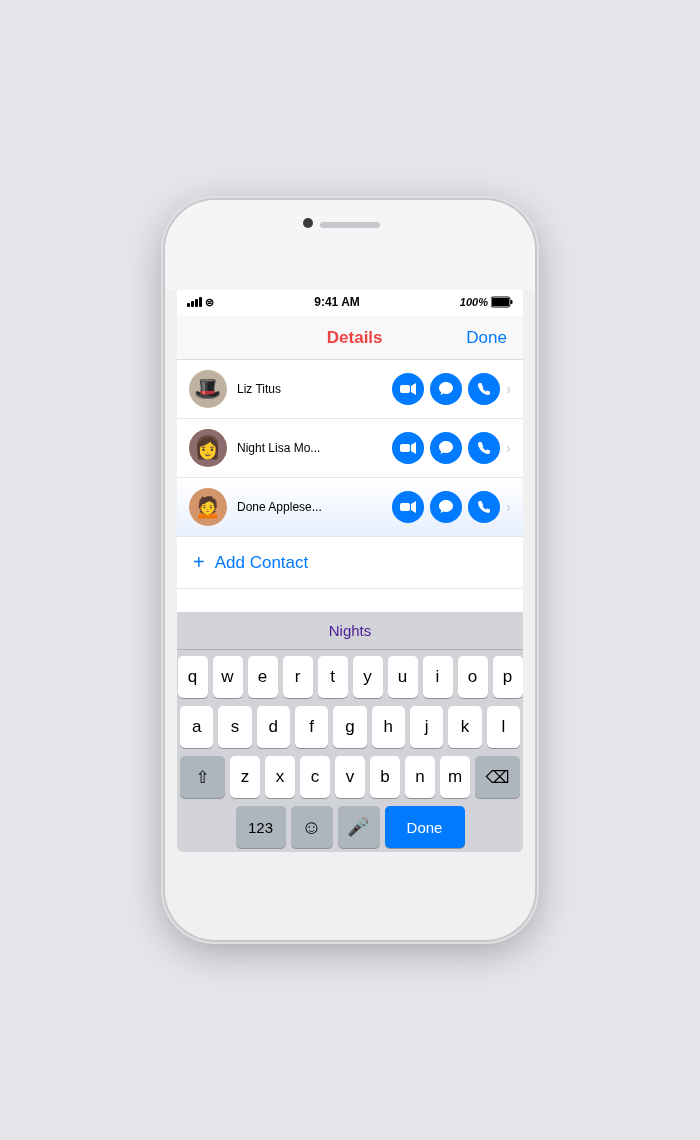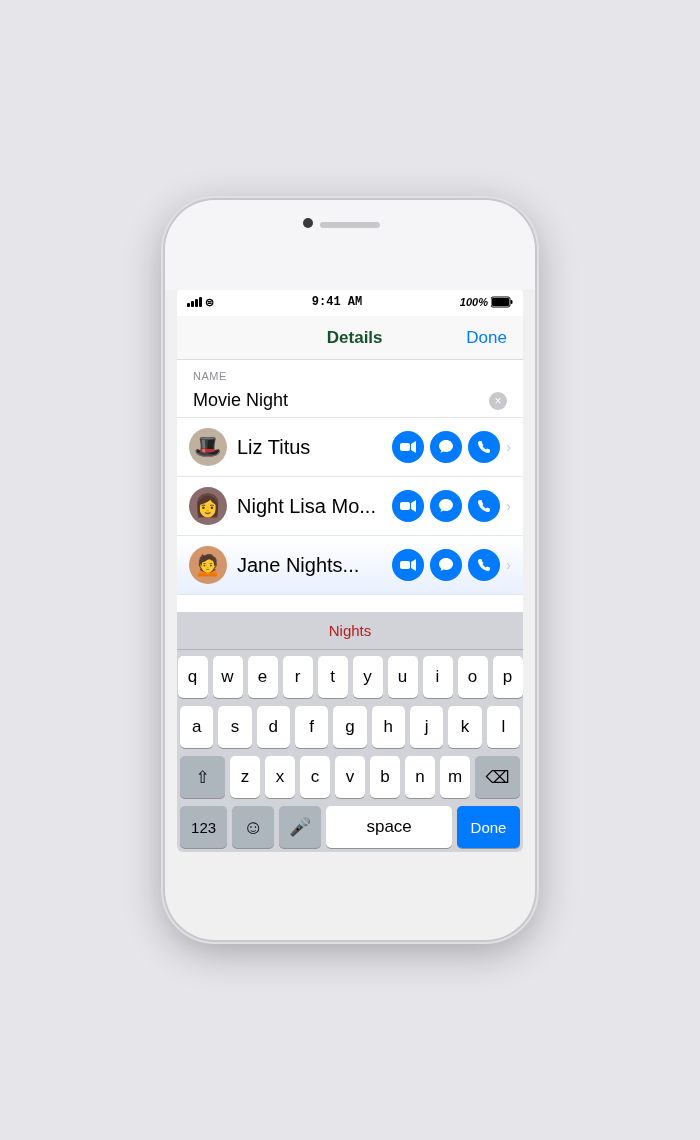--- a/index.html
+++ b/index.html
@@ -68,37 +68,37 @@
     .status-bar {
       height: 28px;
       background: #fff;
       display: flex;
       align-items: center;
       justify-content: space-between;
       padding: 0 10px;
       flex-shrink: 0;
     }
     .status-left { display: flex; align-items: center; gap: 3px; font-size: 11px; font-weight: 600; }
-    .status-center { font-size: 12px; font-weight: 600; font-family: Liberation Mono, monospace; }
+    .status-center { font-size: 12px; font-weight: 600; }
     .status-right { display: flex; align-items: center; gap: 3px; font-size: 11px; font-weight: 600; font-style: italic; }
     .signal-bars { display: flex; align-items: flex-end; gap: 1px; }
     .bar { background: #000; border-radius: 1px; width: 3px; }
     .wifi-icon { font-size: 11px; }
     
     .nav-bar {
       height: 44px;
       background: #f8f8f8;
       border-bottom: 1px solid #ddd;
       display: flex;
       align-items: center;
       justify-content: space-between;
       padding: 0 16px;
       flex-shrink: 0;
     }
-    .nav-title { font-size: 17px; font-weight: 600; color: #14532d; }
+    .nav-title { font-size: 17px; font-weight: 600; color: #ef4444; }
     .nav-done { font-size: 17px; color: #007aff; font-weight: 400; }
     
     .content {
       flex: 1;
       overflow-y: auto;
       background: #fff;
     }
     
     .name-section {
       padding: 10px 16px 0 16px;
@@ -125,21 +125,21 @@
       border-radius: 50%;
       background: #c7c7cc;
       overflow: hidden;
       flex-shrink: 0;
       margin-right: 10px;
       display: flex;
       align-items: center;
       justify-content: center;
       font-size: 18px;
     }
-    .contact-name { flex: 1; font-size: 20px; color: #000; }
+    .contact-name { flex: 1; font-size: 12px; color: #000; }
     .contact-actions { display: flex; gap: 6px; align-items: center; }
     .action-btn {
       width: 32px;
       height: 32px;
       background: #007aff;
       border-radius: 50%;
       display: flex;
       align-items: center;
       justify-content: center;
       color: #fff;
@@ -163,21 +163,21 @@
       align-items: stretch;
       border-bottom: 1px solid #b0b2b7;
       flex-shrink: 0;
     }
     .autocomplete-item {
       flex: 1;
       display: flex;
       align-items: center;
       justify-content: center;
       font-size: 15px;
-      color: #b91c1c;
+      color: #4c1d95;
       border-right: 1px solid #b0b2b7;
     }
     .autocomplete-item:last-child { border-right: none; }
     
     .keyboard {
       background: #d1d3d8;
       flex-shrink: 0;
       padding: 6px 3px 4px;
     }
     .key-row {
@@ -247,27 +247,20 @@
     </div>
 
     <div class="nav-bar">
       <span style="width:50px"></span>
       <span class="nav-title">Details</span>
       <span class="nav-done">Done</span>
     </div>
 
     <div class="content">
 
-      <div class="name-section">
-        <div class="name-label">NAME</div>
-        <div class="name-input-row">
-          <span class="name-value">Movie Night</span>
-          <div class="clear-btn">×</div>
-        </div>
-      </div>
 
       <div class="contact-row">
         <div class="avatar" style="background:#c0b0a0; font-size:22px;">🎩</div>
         <span class="contact-name">Liz Titus</span>
         <div class="contact-actions">
           <div class="action-btn">
             <svg width="16" height="12" viewBox="0 0 16 12" fill="white">
                 <rect x="0" y="2" width="10" height="8" rx="2"></rect>
                 <polygon points="11,3 16,0 16,12 11,9"></polygon>
               </svg>
@@ -305,21 +298,21 @@
             <svg width="14" height="14" viewBox="0 0 14 14" fill="white">
                 <path d="M2.5 1C2 1 1 2 1 2.5c0 5 5.5 10.5 10.5 10.5.5 0 1.5-1 1.5-1.5v-2l-3-1-1 1c-1-.5-3-2.5-3.5-3.5l1-1L5.5 4l-1-3H2.5z"></path>
               </svg>
           </div>
         </div>
         <span class="chevron">›</span>
       </div>
 
       <div class="contact-row last-highlight">
         <div class="avatar" style="background:#d4956a; font-size:22px;">🙍</div>
-        <span class="contact-name">Jane Nights...</span>
+        <span class="contact-name">Done Applese...</span>
         <div class="contact-actions">
           <div class="action-btn">
             <svg width="16" height="12" viewBox="0 0 16 12" fill="white">
                 <rect x="0" y="2" width="10" height="8" rx="2"></rect>
                 <polygon points="11,3 16,0 16,12 11,9"></polygon>
               </svg>
           </div>
           <div class="action-btn">
             <svg width="16" height="16" viewBox="0 0 16 16" fill="white">
                 <path d="M8 1C4.1 1 1 3.7 1 7c0 1.8.9 3.4 2.3 4.5L2.5 14l3-1.5C6.3 12.8 7.1 13 8 13c3.9 0 7-2.7 7-6s-3.1-6-7-6z"></path>
@@ -381,19 +374,18 @@
         <div class="key">b</div>
         <div class="key">n</div>
         <div class="key">m</div>
         <div class="key dark wide">⌫</div>
       </div>
 
       <div class="bottom-row">
         <div class="key num-key">123</div>
         <div class="emoji-btn">☺</div>
         <div class="mic-btn">🎤</div>
-        <div class="key space-key">space</div>
         <div class="key done-key">Done</div>
       </div>
     </div>
 
   </div>
 </div>
 
 </body></html>

